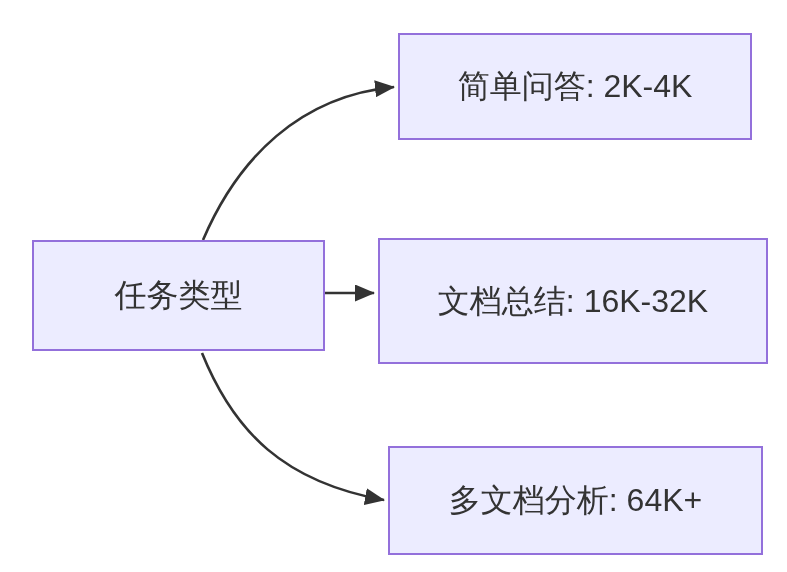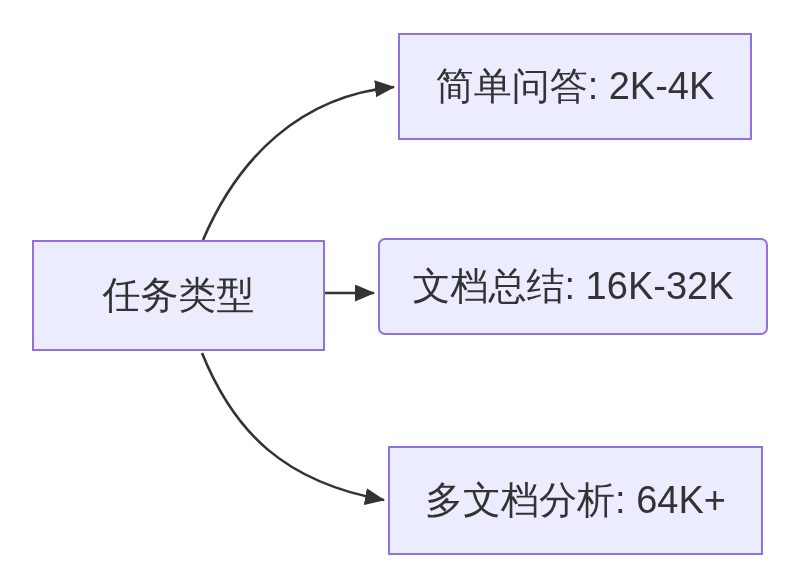--- a/index.html
+++ b/index.html
@@ -33,28 +33,28 @@
     stroke-width: 2.6px;
   }
   .node {
     position: absolute;
     background: var(--node-fill);
     border: 2.5px solid var(--node-border);
     color: var(--text);
     display: flex;
     align-items: center;
     justify-content: center;
-    font-size: 38px;
+    font-size: 32px;
     line-height: 1.2;
     white-space: nowrap;
     text-align: center;
   }
   .node-root    { left: 32px;  top: 240px; width: 293px; height: 111px; }
   .node-branch0 { left: 398px; top: 33px;  width: 354px; height: 107px; }
-  .node-branch1 { left: 378px; top: 238px; width: 390px; height: 97px; border-radius: 7px; }
+  .node-branch1 { left: 378px; top: 238px; width: 390px; height: 126px; }
   .node-branch2 { left: 388px; top: 446px; width: 375px; height: 109px; }
 </style>
 </head>
 <body>
 
 <div class="canvas">
 
   <svg class="edges" viewBox="0 0 787 572" xmlns="http://www.w3.org/2000/svg" aria-hidden="true">
     <defs>
       <marker id="arrowhead" markerUnits="userSpaceOnUse" markerWidth="20" markerHeight="17" refX="19" refY="8.5" orient="auto">

